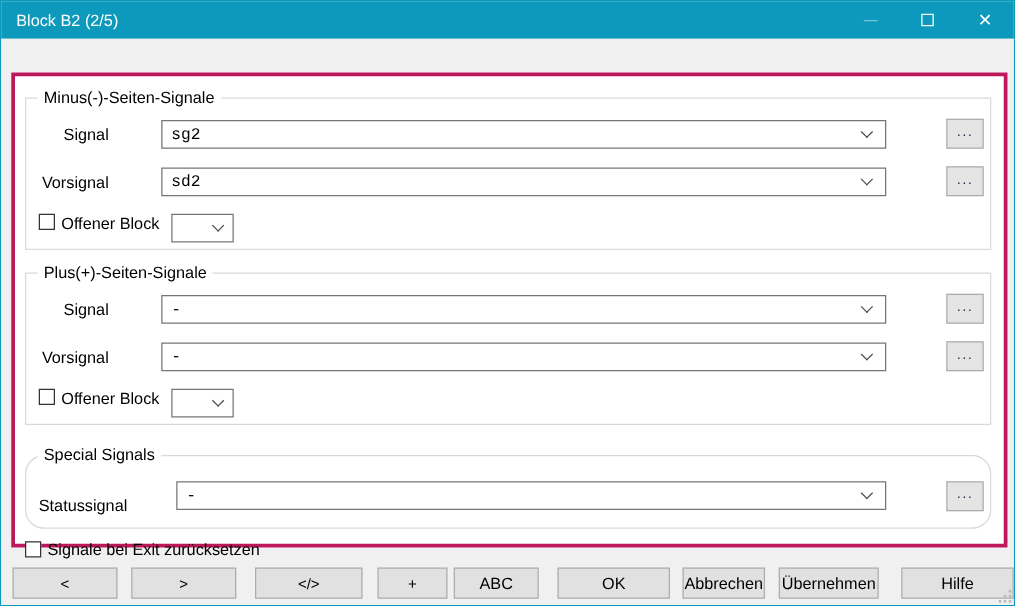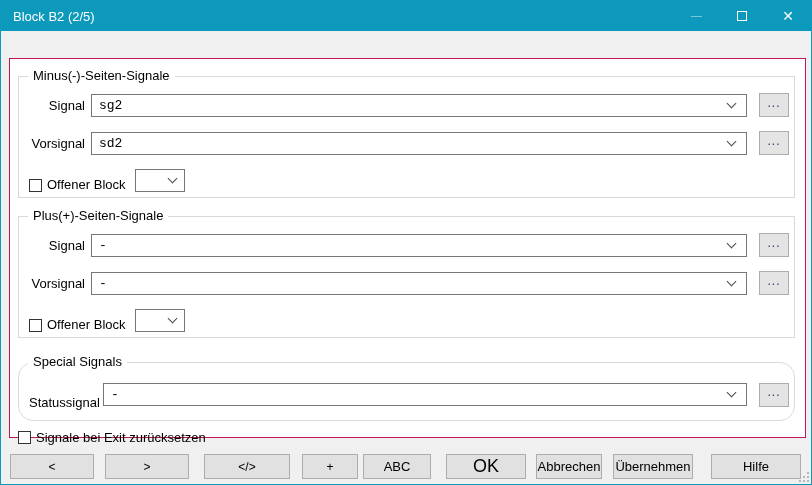--- a/index.html
+++ b/index.html
@@ -38,57 +38,57 @@
     padding:3px 9px 3px 9px; height:22px; margin-right:1px;
     font-size:13px; white-space:nowrap; position:relative; cursor:default;
   }
   .tab.active {
     background:#fff; height:26px; padding:4px 12px 4px 12px;
     margin-bottom:-1px; z-index:4; border-bottom:1px solid #fff;
   }
   
   .pane {
     position:absolute; top:27px; left:8px; width:797px; height:380px;
-    background:#fff; border:1px solid #be185d; z-index:2;
+    background:#fff; border:3px solid #be185d; z-index:2;
   }
   
   .groupbox {
     position:relative; margin:0 10px 0 8px;
     border:1px solid #d9d9d9; padding:16px 0 5px 0;
   }
   .groupbox.g1 { margin-top:17px; }
   .groupbox.g2 { margin-top:18px; }
   .groupbox.g3 { margin-top:24px; padding-bottom:10px;border-radius:15px; }
   .legend {
     position:absolute; top:-9px; left:9px; background:#fff; padding:0 5px;
     font-size:13px; white-space:nowrap;
   }
   .field-row {
-    display:flex; align-items:center; padding:0 5px 0 10px; margin-bottom:14px;
+    display:flex; align-items:center; padding:0 5px 0 10px; margin-bottom:14px;gap:36px;
   }
   .field-row:last-child { margin-bottom:0; }
   .field-label { width:56px; text-align:right; margin-right:6px; flex:none; font-size:13px; }
   .field-label.wide { width:68px;margin-top:16px; }
   .combobox {
     flex:1; height:23px; background:#fff; border:1px solid #767676;
     display:flex; align-items:center; padding-left:7px; position:relative; cursor:default;font-family:Liberation Mono, monospace;
   }
   .combo-value { flex:1; font-size:13px; }
   .chevron {
     width:7px; height:7px; border-right:1.4px solid #4a4a4a; border-bottom:1.4px solid #4a4a4a;
     transform:rotate(45deg); margin:-4px 11px 0 0; flex:none;
   }
   .ellipsis-btn {
     flex:none; width:30px; height:24px; margin-left:12px;
     background:#e4e4e4; border:1px solid #adadad;
     display:flex; align-items:center; justify-content:center;
     font-size:12px; letter-spacing:1px; color:#33335a; cursor:default;
     padding-bottom:5px;
   }
-  .check-row { display:flex; align-items:flex-end; padding-left:10px; margin-top:12px; }
+  .check-row { display:flex; align-items:flex-start; padding-left:10px; margin-top:12px; }
   .checkbox {
     width:13px; height:13px; background:#fff; border:1px solid #333;
     flex:none; margin-right:5px; cursor:default;
   }
   .check-label { font-size:13px; white-space:nowrap; }
   .mini-combo {
     width:50px; height:23px; margin-left:9px; background:#fff; border:1px solid #767676;
     display:flex; align-items:center; padding-left:6px; cursor:default;
   }
   .mini-combo .chevron { margin-right:8px; }
@@ -98,21 +98,21 @@
   .footer-btn {
     height:25px; background:#e1e1e1; border:1px solid #adadad;
     display:flex; align-items:center; justify-content:center;
     font-size:12px; cursor:default; white-space:nowrap;
   }
   .footer-btn:nth-child(1){ width:84px; margin-left:9px; }
   .footer-btn:nth-child(2){ width:84px; margin-left:11px; }
   .footer-btn:nth-child(3){ width:86px; margin-left:15px; }
   .footer-btn:nth-child(4){ width:56px; margin-left:12px; }
   .footer-btn:nth-child(5){ width:68px; margin-left:5px; font-size:13px; }
-  .footer-btn:nth-child(6){ width:80px; margin-left:15px; font-size:18px; }
+  .footer-btn:nth-child(6){ width:90px; margin-left:15px; font-size:13px; }
   .footer-btn:nth-child(7){ width:66px; margin-left:10px; font-size:13px; }
   .footer-btn:nth-child(8){ width:80px; margin-left:11px; font-size:13px; }
   .footer-btn:nth-child(9){ width:90px; margin-left:18px; font-size:13px; }
   
   .resize-grip {
     position:absolute; right:2px; bottom:2px; width:11px; height:11px;
   }
   .resize-grip i {
     position:absolute; width:2px; height:2px; background:#b8b8b8;
   }

